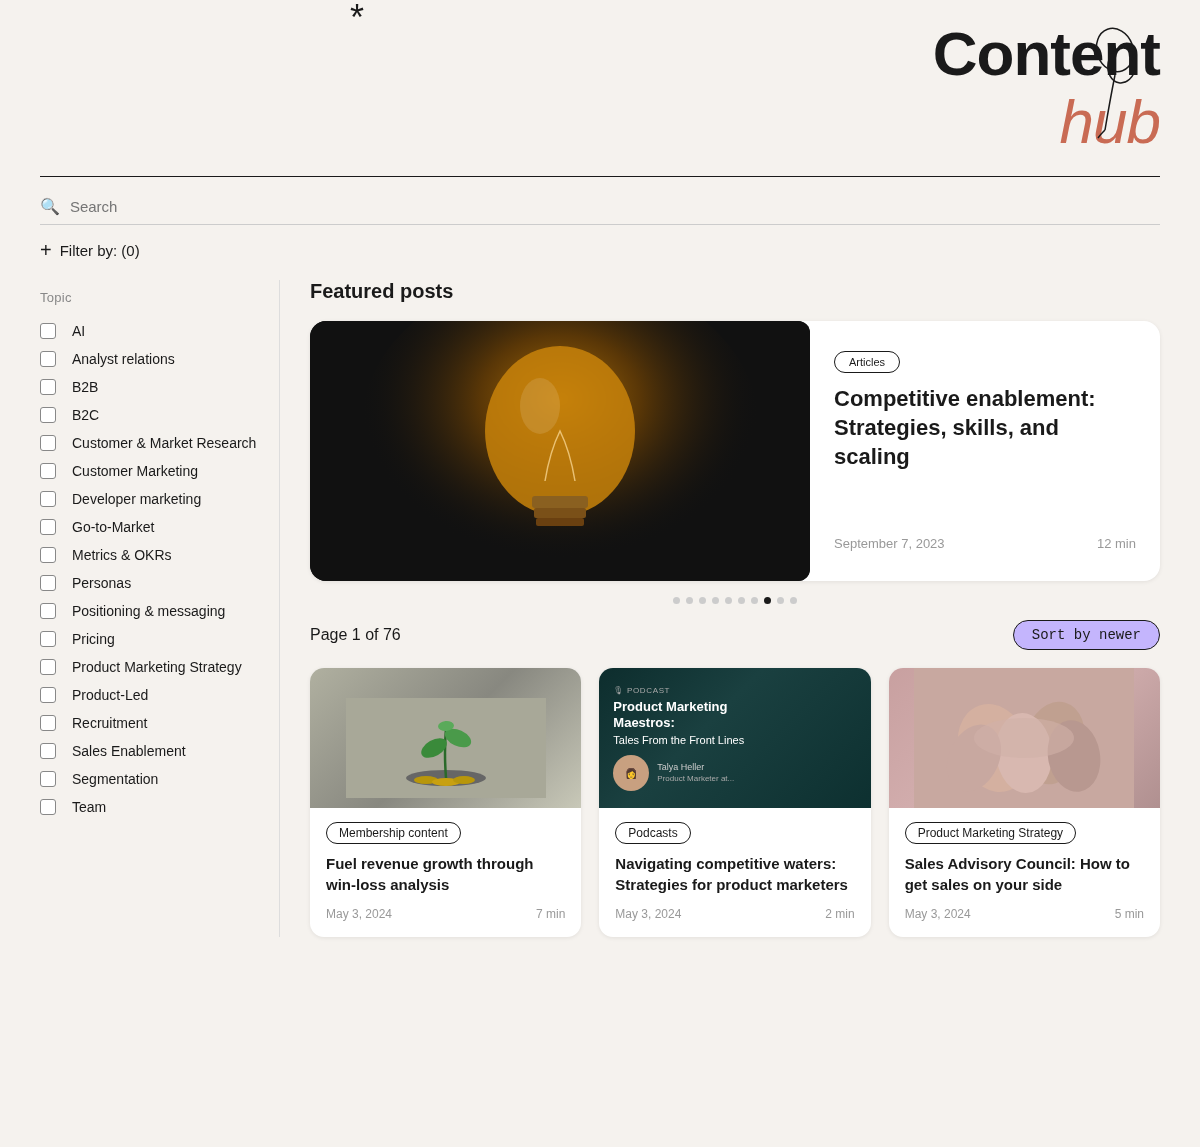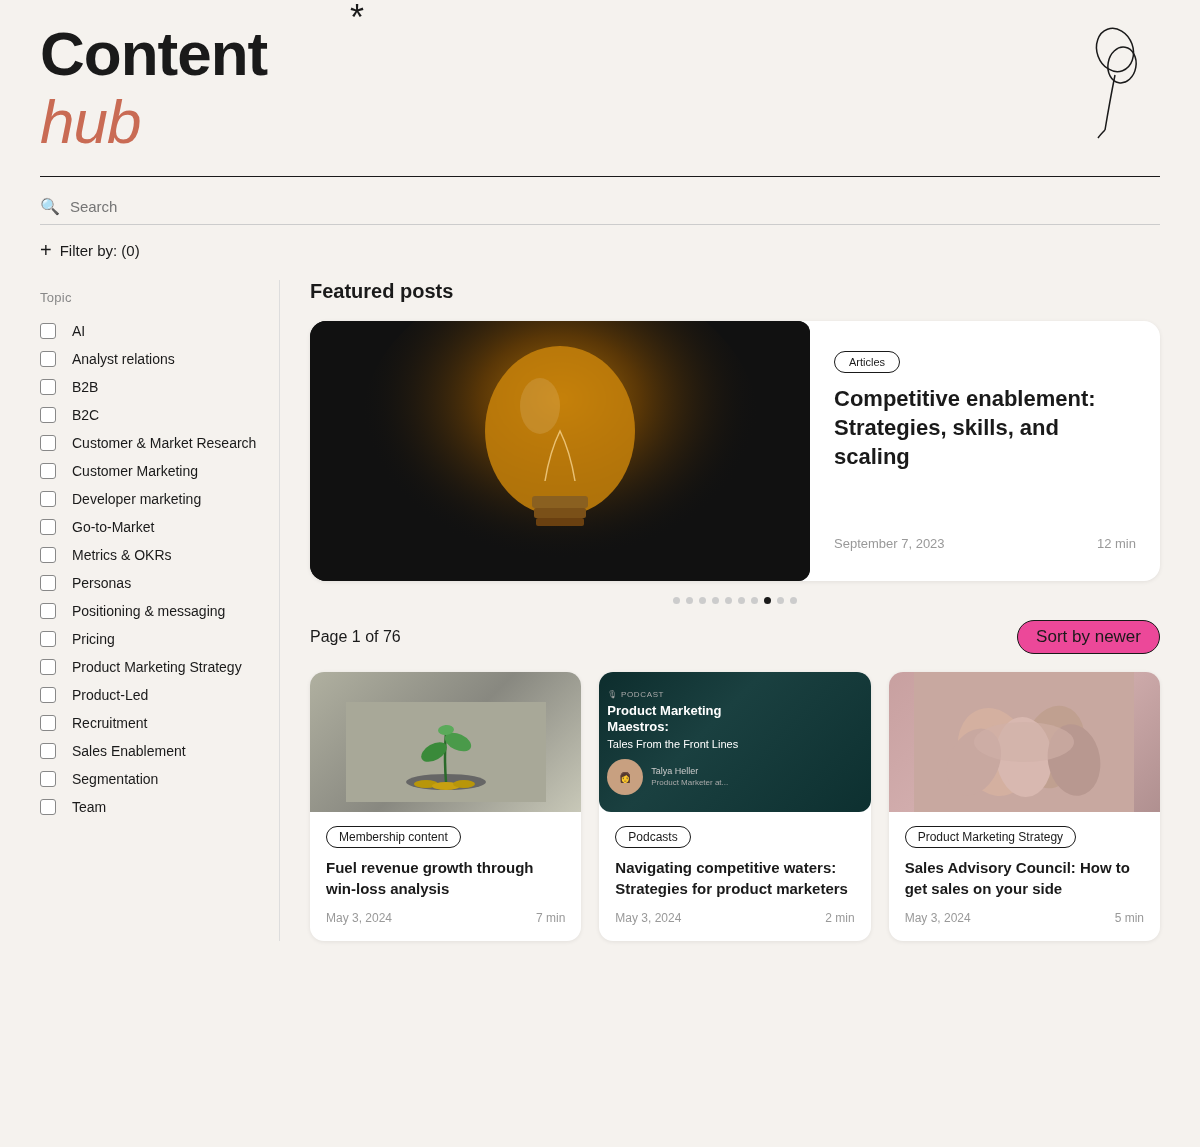--- a/index.html
+++ b/index.html
@@ -21,20 +21,21 @@
       position: absolute;
       top: 0;
       left: 350px;
       font-size: 36px;
       color: #1a1a1a;
       line-height: 1;
     }
 
     .header-title-content {
       line-height: 1.1;
+      text-align: right;
     }
 
     .header-title-line1 {
       font-size: 62px;
       font-weight: 700;
       color: #1a1a1a;
       letter-spacing: -1px;
     }
 
     .header-title-line2 {
@@ -257,24 +258,25 @@
     .page-info-text {
       font-size: 16px;
       font-weight: 500;
       color: #1a1a1a;
     }
 
     .sort-button {
       border: 1.5px solid #1a1a1a;
       border-radius: 22px;
       padding: 6px 18px;
-      background: #ec4899;
-      font-size: 17px;
+      background: #c4b5fd;
+      font-size: 14px;
       cursor: pointer;
       color: #1a1a1a;
+      font-family: Liberation Mono, monospace;
     }
 
     .cards-grid {
       display: grid;
       grid-template-columns: repeat(3, 1fr);
       gap: 18px;
     }
 
     .card {
       background: white;
@@ -330,22 +332,21 @@
       padding-bottom: 10px;
     }
 
     
     .podcast-bg {
       background: linear-gradient(135deg, #0d2d2d 0%, #1a4040 40%, #0d3030 100%);
       height: 140px;
       display: flex;
       align-items: center;
       justify-content: flex-start;
-      padding: 8px;
-      border-radius: 12px;
+      padding: 14px;
     }
 
     
     .hands-bg {
       background: linear-gradient(135deg, #c8a0a0 0%, #d4b0b0 50%, #b09090 100%);
       height: 140px;
       display: flex;
       align-items: center;
       justify-content: center;
     }

